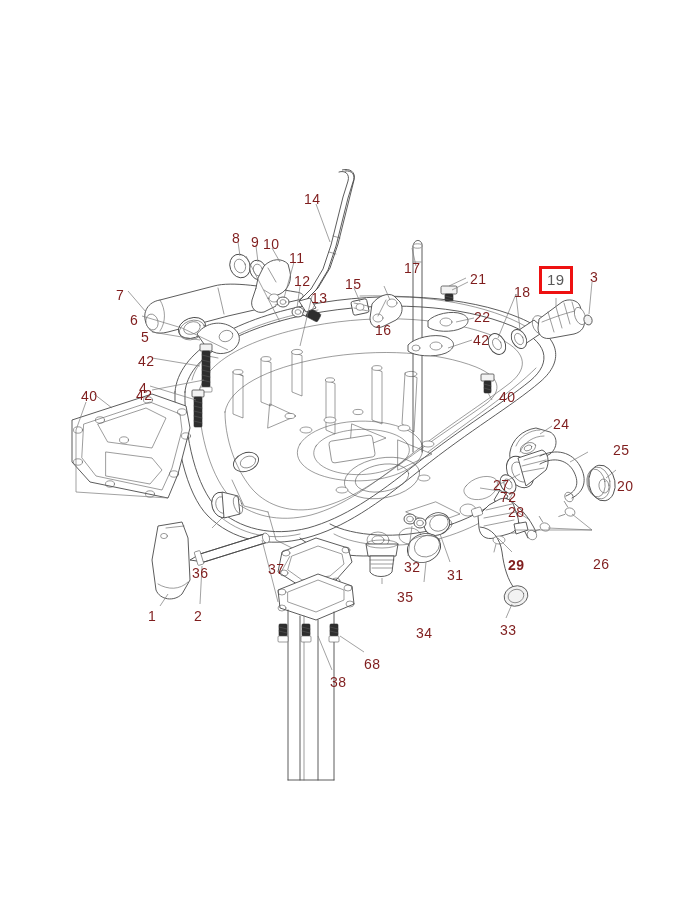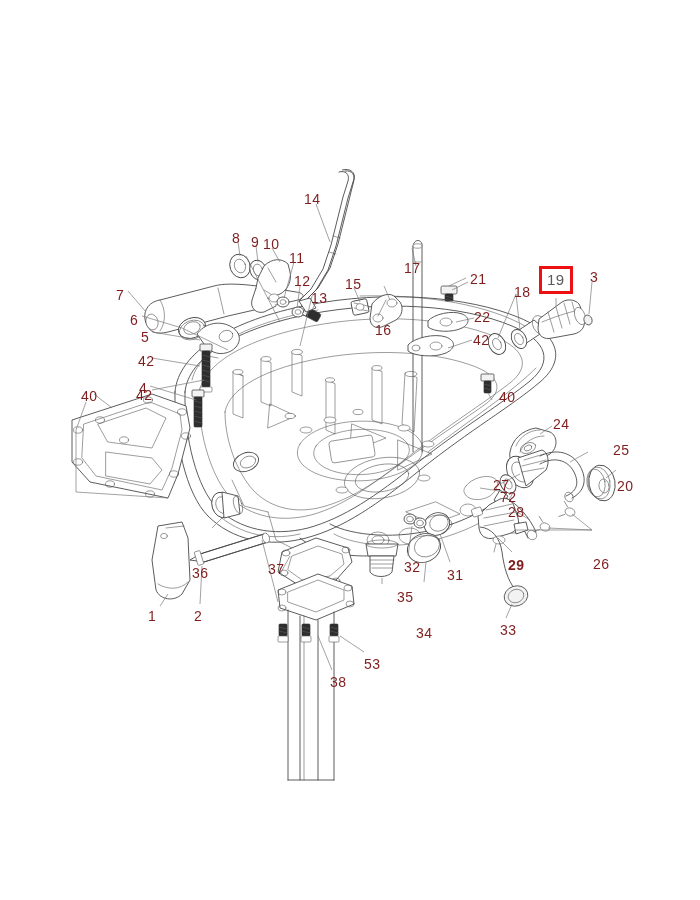--- a/index.html
+++ b/index.html
@@ -560,18 +560,18 @@
       <div class="part-label" style="left: 447px; top: 568px;">31</div>
       <div class="part-label" style="left: 404px; top: 560px;">32</div>
       <div class="part-label" style="left: 500px; top: 623px;">33</div>
       <div class="part-label" style="left: 416px; top: 620px; margin-top: 6px;">34</div>
       <div class="part-label" style="left: 371px; top: 590px; margin-left: 26px;">35</div>
       <div class="part-label" style="left: 192px; top: 532px; margin-top: 34px;">36</div>
       <div class="part-label" style="left: 268px; top: 562px;">37</div>
       <div class="part-label" style="left: 330px; top: 675px;">38</div>
       <div class="part-label" style="left: 500px; top: 490px;">72</div>
       <div class="part-label" style="left: 499px; top: 390px;">40</div>
-      <div class="part-label" style="left: 364px; top: 657px;">53</div>
+      <div class="part-label" style="left: 364px; top: 657px;">68</div>
       <div class="part-label" style="left: 138px; top: 354px;">42</div>
       <div class="part-label" style="left: 136px; top: 388px;">42</div>
     </div>
 
 </div>
 
 </body></html>

